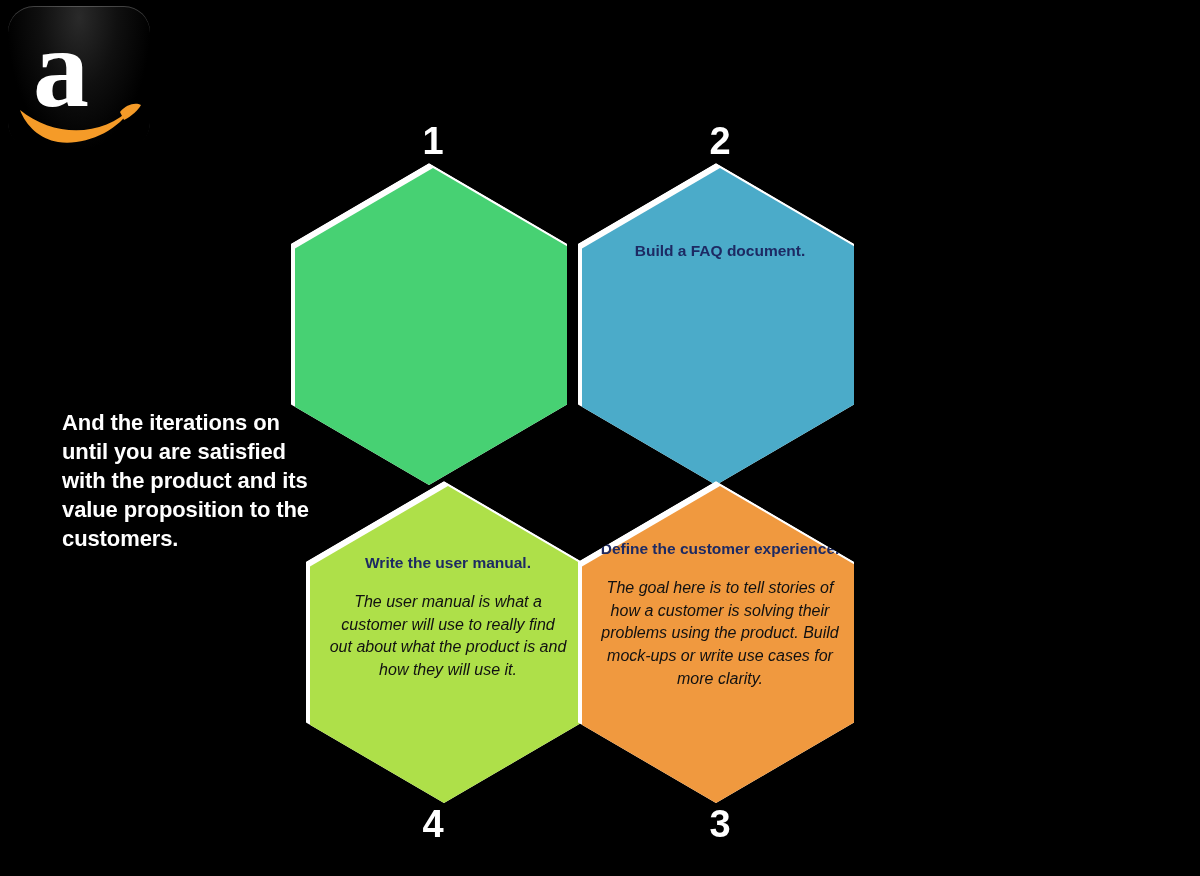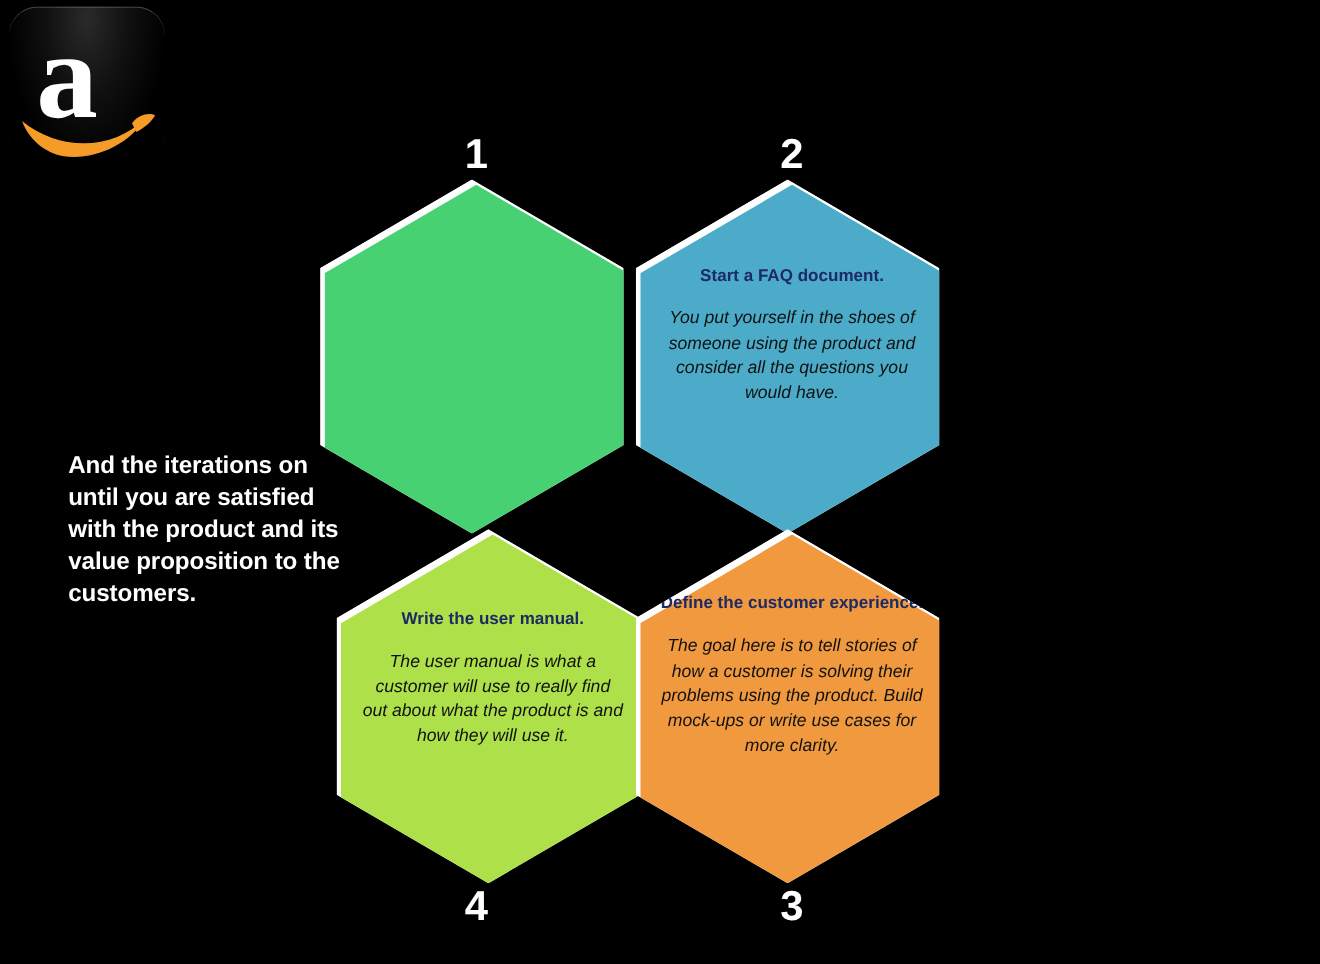--- a/index.html
+++ b/index.html
@@ -148,22 +148,21 @@
 
 <div class="hex" id="hex-1">
   <div class="hex-outer"></div>
   <div class="hex-inner" style="background: rgb(71, 209, 115);"></div>
 </div>
 
 <div class="hex" id="hex-2">
   <div class="hex-outer"></div>
   <div class="hex-inner" style="background: rgb(75, 171, 201);"></div>
   <div class="hex-text">
-    <p class="hex-title" style="color: rgb(29, 42, 99);">Start a FAQ document.</p>
-    <p class="hex-body">You put yourself in the shoes of someone using the product and consider all the questions you would have.</p>
+    <p class="hex-title" style="color: rgb(29, 42, 99);">Build a FAQ document.</p>
   </div>
 </div>
 
 <div class="hex" id="hex-4">
   <div class="hex-outer"></div>
   <div class="hex-inner" style="background: rgb(174, 224, 73);"></div>
   <div class="hex-text">
     <p class="hex-title" style="color: rgb(29, 42, 99);">Write the user manual.</p>
     <p class="hex-body">The user manual is what a customer will use to really find out about what the product is and how they will use it.</p>
   </div>

